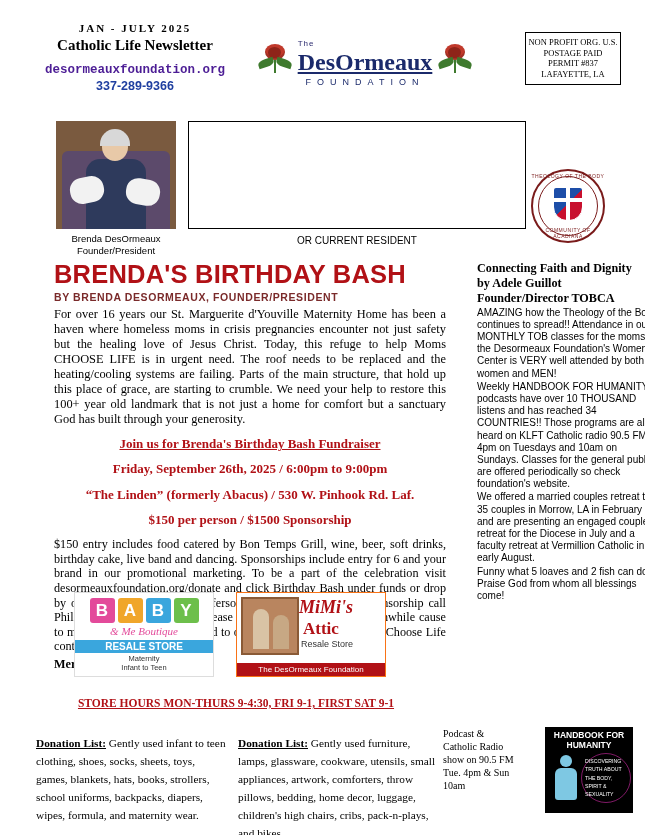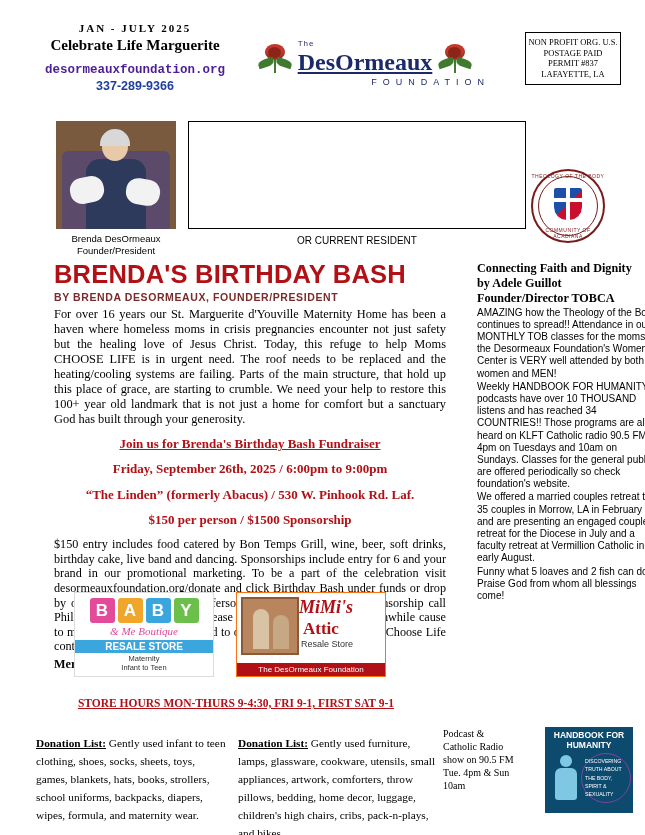--- a/index.html
+++ b/index.html
@@ -41,21 +41,21 @@
     position:absolute; width:20px; height:16px; background:#c0392b; border-radius:50%;
     left:7px; top:0px; box-shadow: inset 0 -3px 0 rgba(0,0,0,.15);
   }
   .rose .petal2 { position:absolute; width:13px; height:11px; background:#8e2419; border-radius:50%; left:10px; top:3px; }
   .rose .leaf-l { position:absolute; width:16px; height:8px; background:#3f7a2e; border-radius:50% 0 50% 0; left:0px; top:15px; transform:rotate(-18deg); }
   .rose .leaf-r { position:absolute; width:16px; height:8px; background:#3f7a2e; border-radius:0 50% 0 50%; left:18px; top:15px; transform:rotate(18deg); }
   .rose .stem { position:absolute; width:2px; height:13px; background:#3f7a2e; left:16px; top:16px; }
   .logo-text { text-align:left; }
   .logo-the { font-family:"Liberation Sans", sans-serif; font-size:8px; color:#2b2b6f; letter-spacing:1px; line-height:1; }
   .logo-name { font-family:"Liberation Serif", serif; font-weight:bold; font-size:24px; color:#1b2a6b; line-height:1;text-decoration:underline; }
-  .logo-sub { font-family:"Liberation Sans", sans-serif; font-size:9px; letter-spacing:6px; color:#1b2a6b; text-align:right; margin-top:3px; }
+  .logo-sub { font-family:"Liberation Sans", sans-serif; font-size:9px; letter-spacing:6px; color:#1b2a6b; text-align:center; margin-top:3px; }
 
   .permit-box {
     position:absolute; right:6px; top:18px; width:96px; border:1px solid #000;
     font-family:"Liberation Serif", serif; font-size:8.5px; line-height:1.25;
     text-align:center; padding:4px 2px;
   }
 
   
   .midrow { position:relative; height:138px; margin-top:2px; }
   .photo {
@@ -166,39 +166,39 @@
   }
 
   .don-left { position:absolute; left:36px; top:733px; width:190px; }
   .don-right { position:absolute; left:238px; top:733px; width:198px; }
   .don-head { font-family:"Liberation Serif", serif; font-weight:bold; font-size:11.3px; text-decoration:underline; display:inline; }
   .don-text { font-family:"Liberation Serif", serif; font-size:11.3px; line-height:1.28; display:inline; }
 
   
   .podcast { position:absolute; left:443px; top:727px; width:190px; }
   .pod-text { float:left; width:74px; font-family:"Liberation Serif", serif; font-size:10px; line-height:1.3; }
-  .pod-box { float:right; width:88px; height:86px; background:#0c4a6e; position:relative; }
+  .pod-box { float:right; width:88px; height:86px; background:#000000; position:relative; }
   .pod-title { position:absolute; top:3px; left:0; width:100%; text-align:center; color:#fff;
                font-family:"Liberation Sans", sans-serif; font-weight:bold; font-size:8.5px; line-height:1.2; }
   .pod-fig { position:absolute; left:8px; top:28px; width:26px; height:48px; }
   .pod-fig .hd { position:absolute; left:7px; top:0; width:12px; height:12px; border-radius:50%; background:#7ec8e3; }
   .pod-fig .bd { position:absolute; left:2px; top:13px; width:22px; height:32px; background:#7ec8e3; border-radius:6px 6px 3px 3px; }
   .pod-lines { position:absolute; left:40px; top:30px; width:44px; color:#fff;
                font-family:"Liberation Sans", sans-serif; font-size:5.2px; line-height:1.6; }
   .pod-circ { position:absolute; left:36px; top:26px; width:50px; height:50px; border:1px solid #f3c; border-radius:50%; opacity:.5; }
 </style>
 </head>
 <body>
 
 <div class="page">
 
   <div class="header">
     <div class="hdr-left">
       <div class="hdr-date">JAN - JULY 2025</div>
-      <div class="hdr-news">Celebrate Life Marguerite</div>
+      <div class="hdr-news">Catholic Life Newsletter</div>
       <div class="hdr-url">desormeauxfoundation.org</div>
       <div class="hdr-phone">337-289-9366</div>
     </div>
 
     <div class="logo-wrap">
       <div class="logo-row">
         <span class="rose">
           <span class="petal"></span>
             <span class="petal2"></span>
           <span class="leaf-l"></span>

